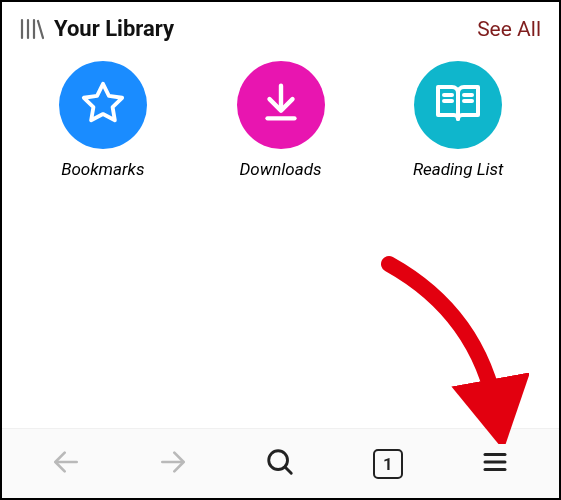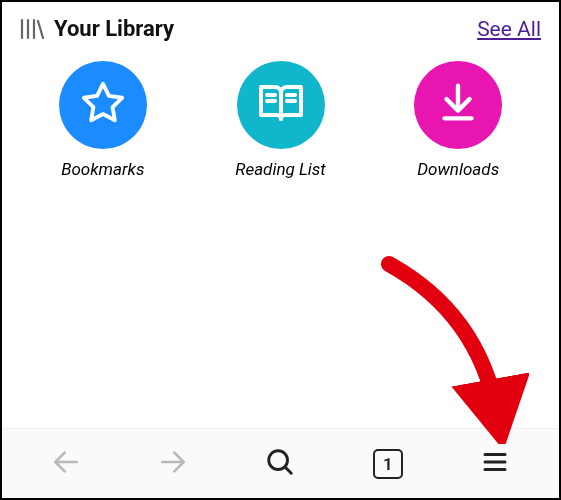--- a/index.html
+++ b/index.html
@@ -25,25 +25,24 @@
       align-items: center;
       gap: 10px;
     }
     .lib-icon svg { display: block; }
     .title {
       font-size: 22px;
       font-weight: 700;
       color: #111;
     }
     .see-all {
-      color: #4c1d95;
+      color: #7f1d1d;
       font-size: 21px;
       font-weight: 400;
       cursor: pointer;
-      text-decoration: underline;
     }
     .tiles {
       display: flex;
       justify-content: space-between;
       padding: 16px 22px 0 22px;
       gap: 20px;
       font-style: italic;
     }
     .tile {
       display: flex;
@@ -134,51 +133,51 @@
 
   <div class="tile">
     <div class="circle c-blue">
       <span>
         <svg width="46" height="46" viewBox="0 0 24 24" fill="none" stroke="#fff" stroke-width="2" stroke-linejoin="round" stroke-linecap="round">
           <polygon points="12 2 15.09 8.26 22 9.27 17 14.14 18.18 21.02 12 17.77 5.82 21.02 7 14.14 2 9.27 8.91 8.26 12 2"></polygon>
         </svg>
       </span>
     </div>
     <span class="tile-label">Bookmarks</span>
+  </div>
+
+  <div class="tile">
+    <div class="circle c-magenta">
+      <span>
+        <svg width="46" height="46" viewBox="0 0 24 24" fill="none" stroke="#fff" stroke-width="2.3" stroke-linejoin="round" stroke-linecap="round">
+          <line x1="12" y1="3" x2="12" y2="15"></line>
+          <polyline points="6 10 12 16 18 10"></polyline>
+          <line x1="5" y1="20" x2="19" y2="20"></line>
+        </svg>
+      </span>
+    </div>
+    <span class="tile-label">Downloads</span>
   </div>
 
   <div class="tile">
     <div class="circle c-teal">
       <span>
         <svg width="48" height="48" viewBox="0 0 24 24" fill="none" stroke="#fff" stroke-width="2" stroke-linejoin="round" stroke-linecap="round">
           <path d="M2 4h7a3 3 0 0 1 3 3v13a2 2 0 0 0-2-2H2z"></path>
           <path d="M22 4h-7a3 3 0 0 0-3 3v13a2 2 0 0 1 2-2h8z"></path>
           <line x1="5" y1="8" x2="9" y2="8"></line>
           <line x1="5" y1="11" x2="9" y2="11"></line>
           <line x1="15" y1="8" x2="19" y2="8"></line>
           <line x1="15" y1="11" x2="19" y2="11"></line>
         </svg>
       </span>
     </div>
     <span class="tile-label">Reading List</span>
   </div>
 
-  <div class="tile">
-    <div class="circle c-magenta">
-      <span>
-        <svg width="46" height="46" viewBox="0 0 24 24" fill="none" stroke="#fff" stroke-width="2.3" stroke-linejoin="round" stroke-linecap="round">
-          <line x1="12" y1="3" x2="12" y2="15"></line>
-          <polyline points="6 10 12 16 18 10"></polyline>
-          <line x1="5" y1="20" x2="19" y2="20"></line>
-        </svg>
-      </span>
-    </div>
-    <span class="tile-label">Downloads</span>
-  </div>
-
 
 </div>
 
 <div class="spacer"></div>
 
 <div class="toolbar">
 
   <div class="tb-btn disabled">
     <span>
       <svg width="32" height="32" viewBox="0 0 24 24" fill="none" stroke="#333" stroke-width="2" stroke-linecap="round" stroke-linejoin="round">

